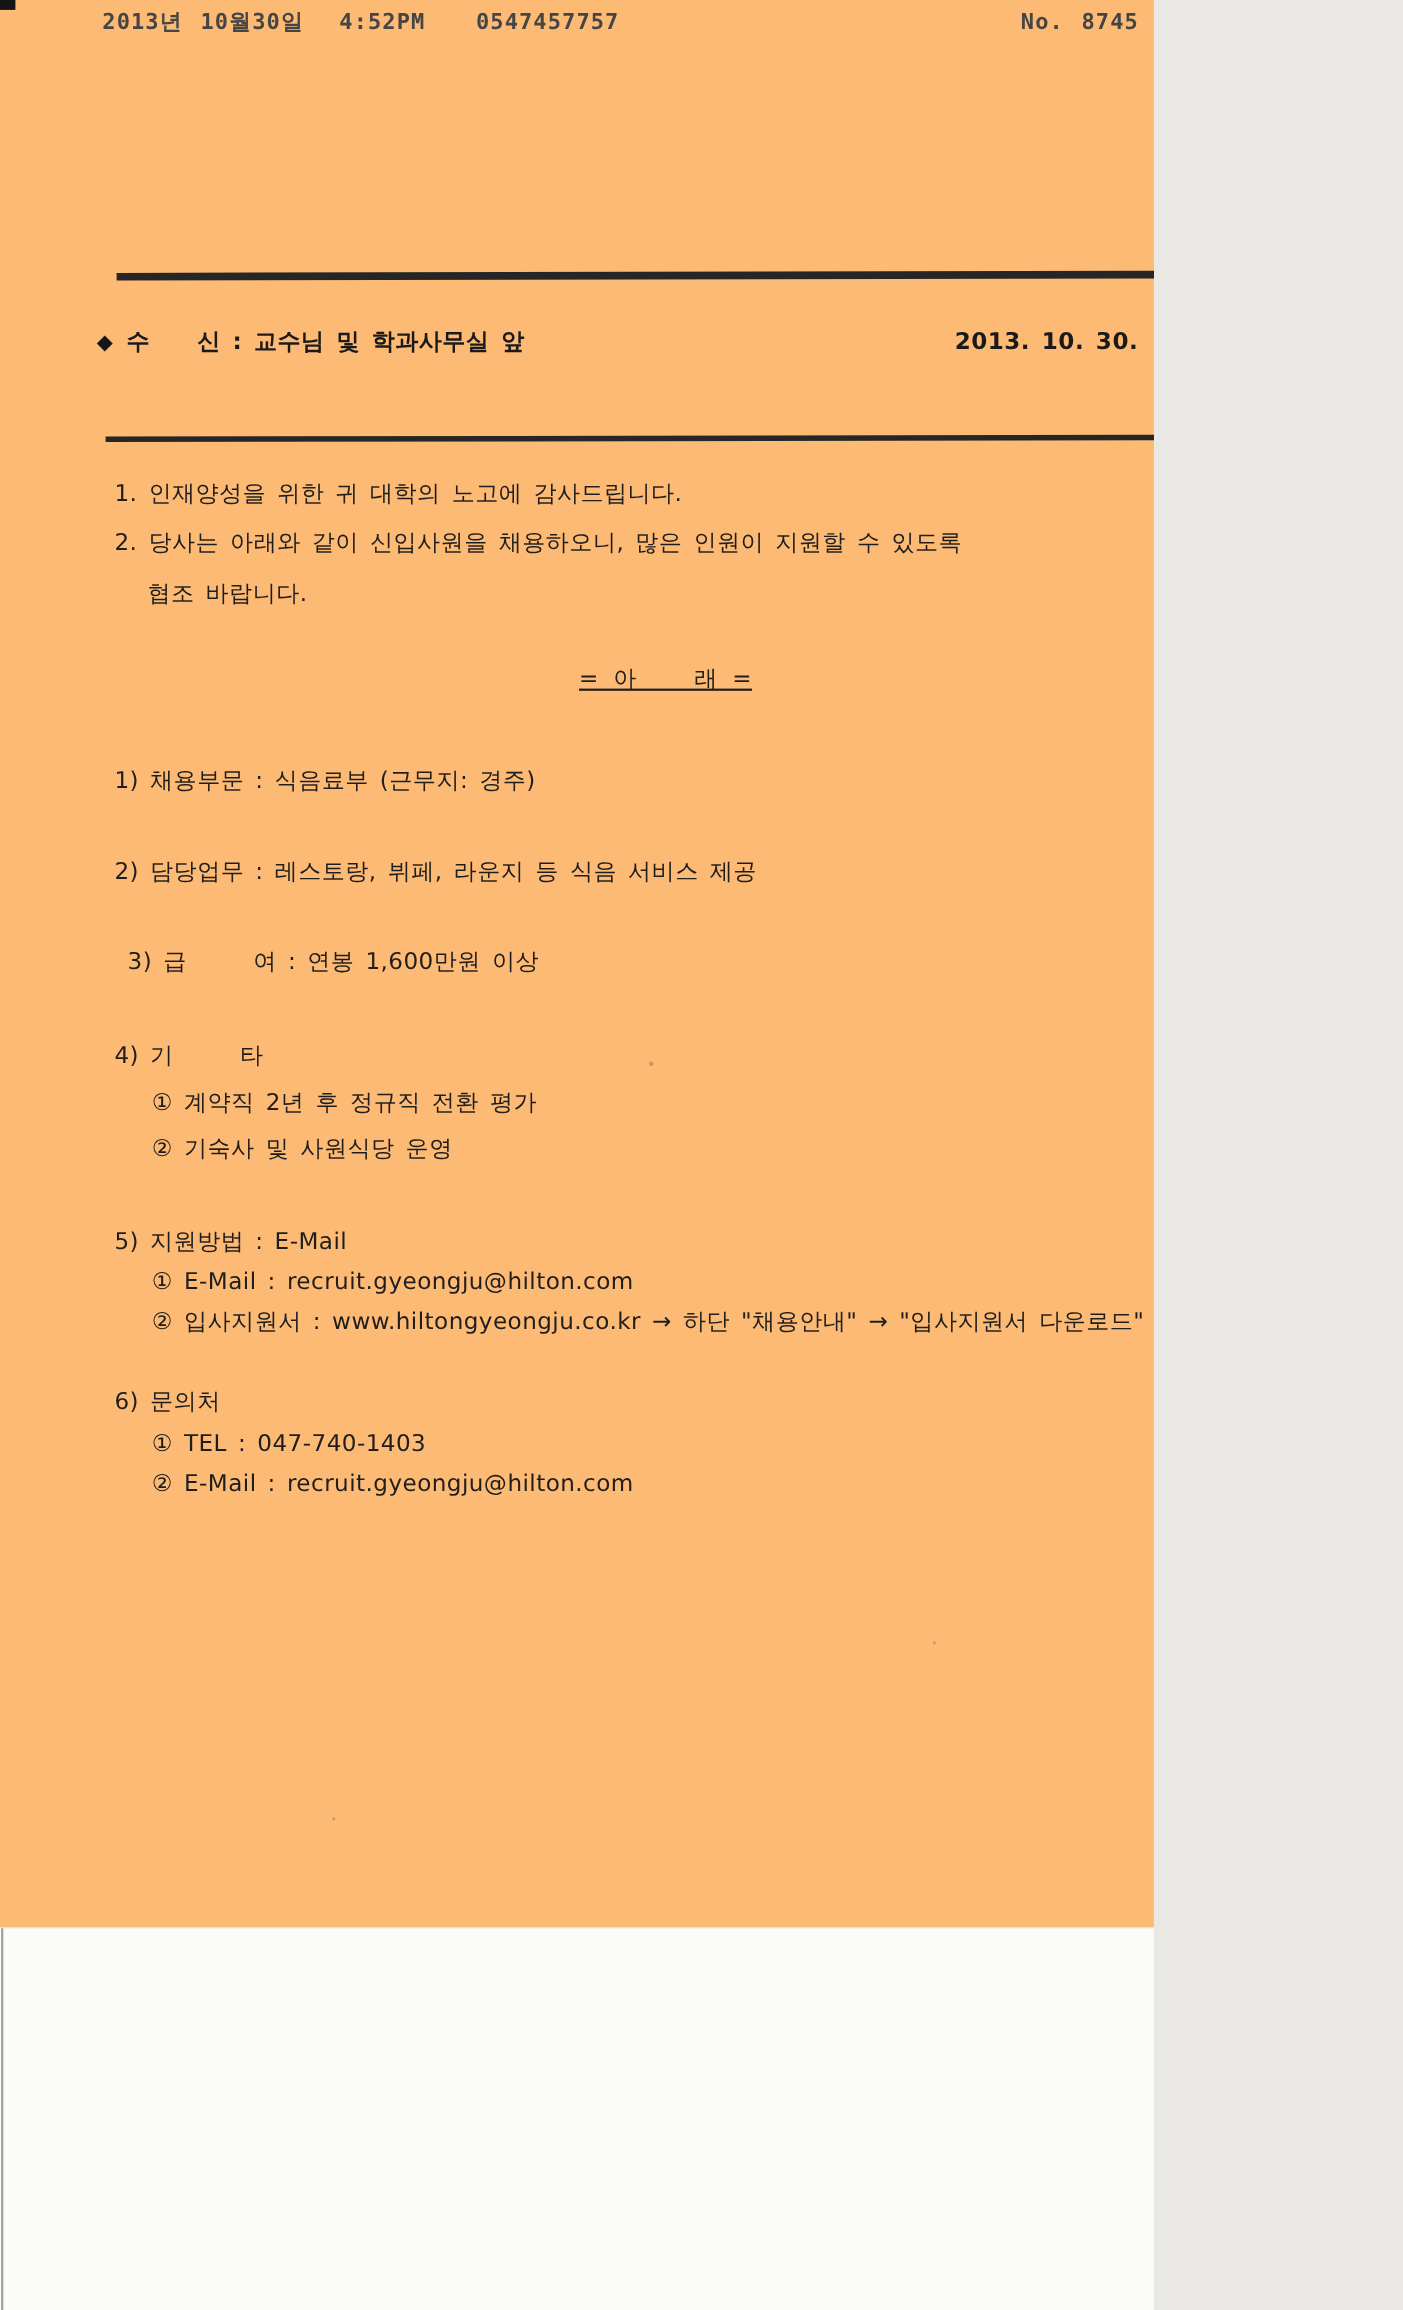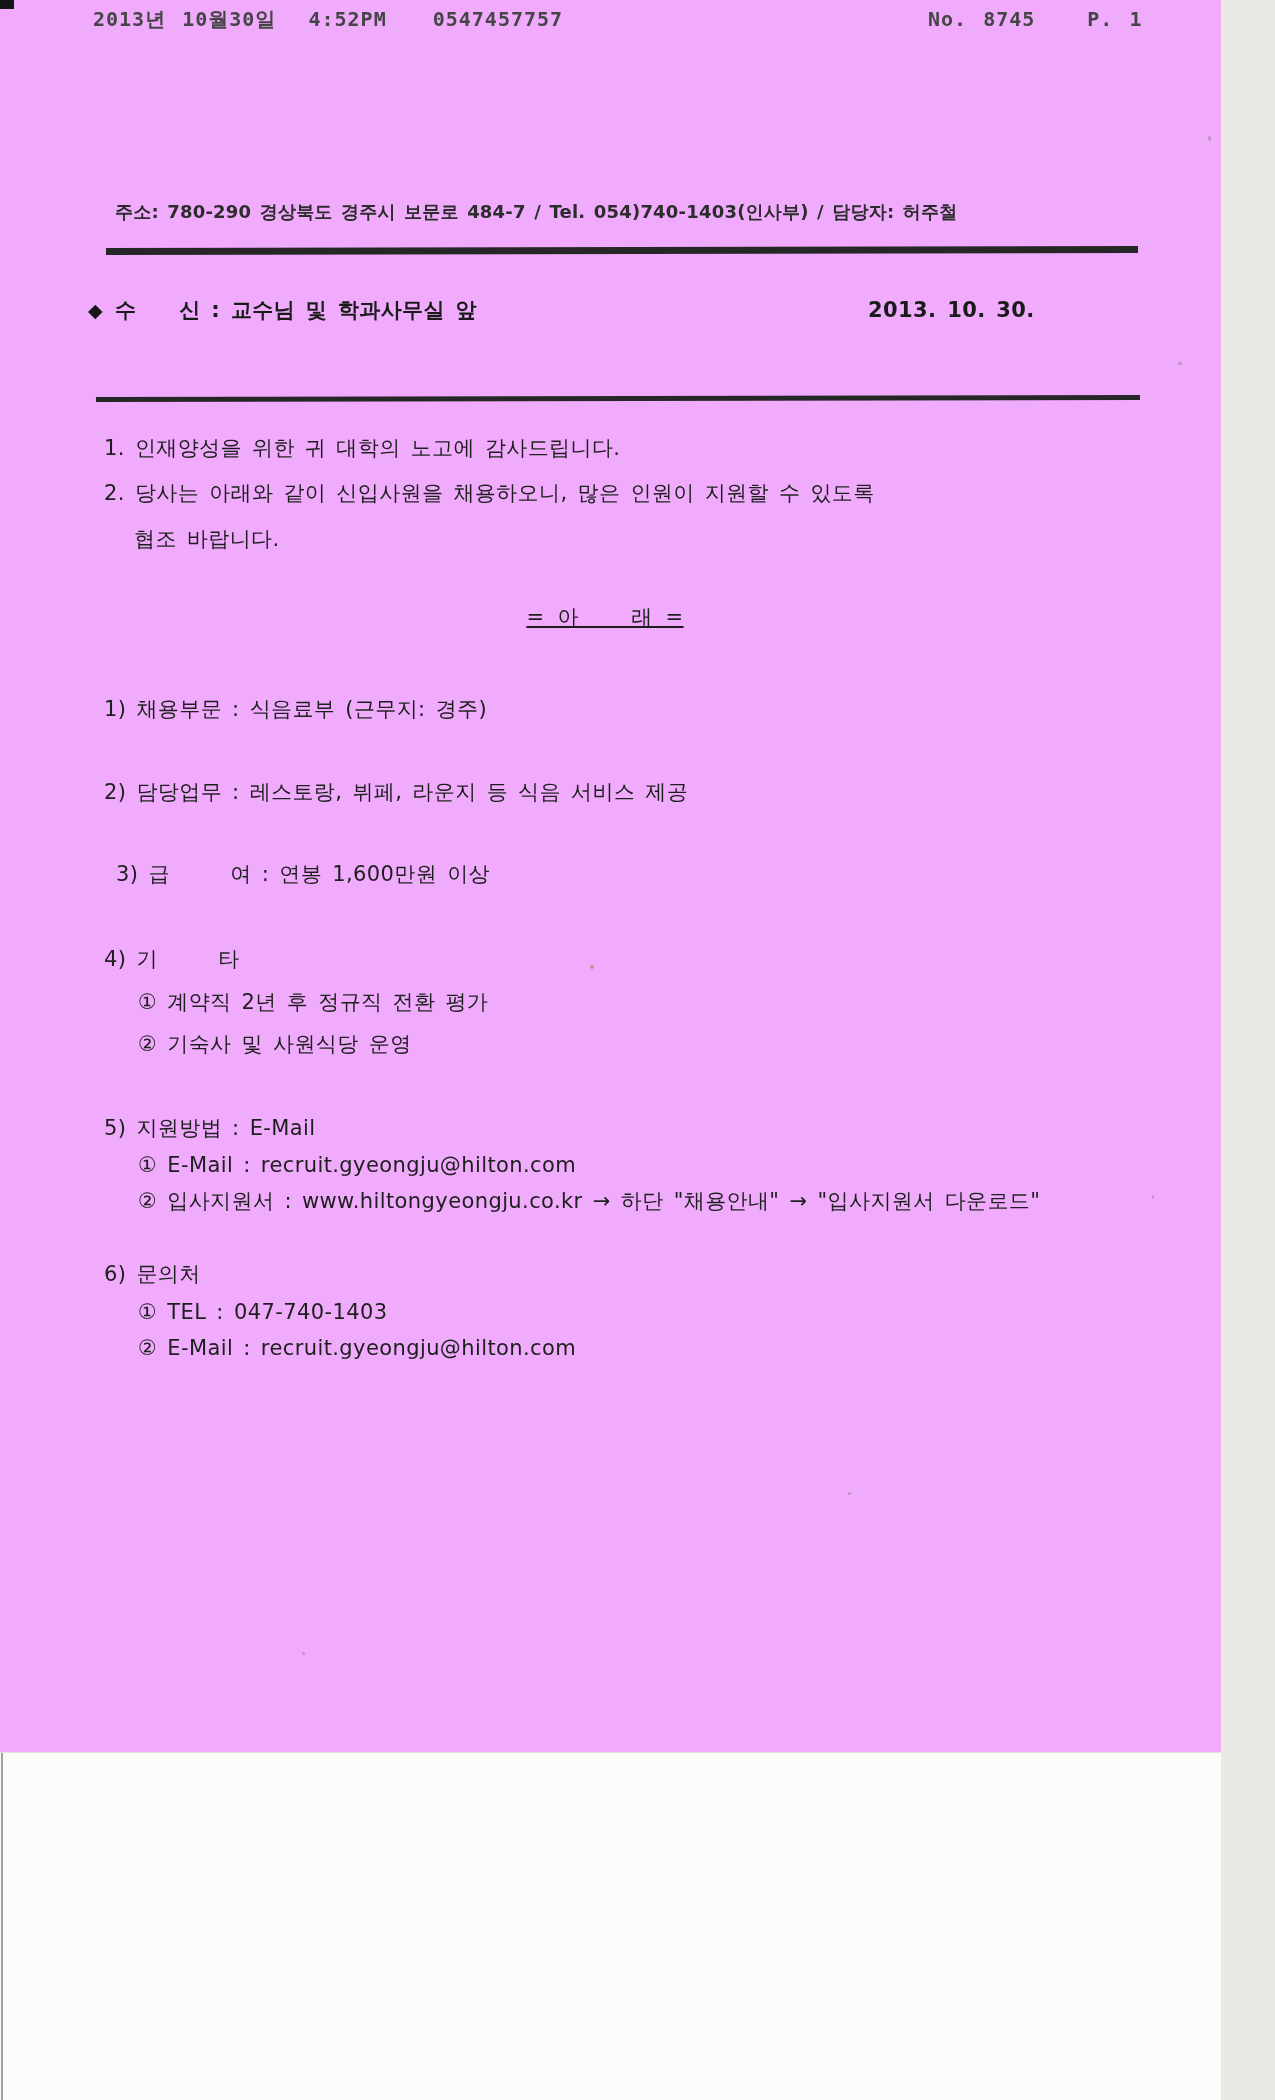--- a/index.html
+++ b/index.html
@@ -2,22 +2,22 @@
 <html><head>
 <meta charset="utf-8">
 <style>
   html,body{margin:0;padding:0;}
   body{
     width:1275px;height:2100px;
     font-family:"DejaVu Sans","Liberation Sans",sans-serif;
     background:#e9e8e4;
   }
   .page{
-    position:relative;width:1221px;height:2100px;overflow:hidden;
-    background:#f0abfc;
+    position:relative;width:1049px;height:2100px;overflow:hidden;
+    background:#fdba74;
   }
   
   .scan-lower{
     position:absolute;left:0;top:1752px;width:1275px;height:348px;
     background:#fbfbf9;border-top:1px solid #e3e1da;
   }
   .scan-edge-line{
     position:absolute;left:1px;top:1753px;width:2px;height:347px;
     background:#6f6f6f;opacity:.65;
   }
@@ -48,21 +48,20 @@
 
 <div class="page">
 
   <div class="scan-lower"></div>
   <div class="scan-edge-line"></div>
   <div class="corner-mark"></div>
 
   <div class="t faxfont" style="left:93px;top:7px;"><span>2013년 10월30일  4:52PM</span><span class="gapL">0547457757</span></div>
   <div class="t faxfont" style="left:928px;top:7px;"><span>No. 8745</span><span class="gapS">P. 1</span></div>
 
-  <div class="t addr" style="left:115px;top:201px;">주소: 780-290 경상북도 경주시 보문로 484-7 / Tel. 054)740-1403(인사부) / 담당자: 허주철</div>
   <div class="rule rule1"></div>
 
   <div class="t hline" style="left:88px;top:298px;text-align:right;"><span class="diamond">◆</span><span>수    신 : </span><span>교수님 및 학과사무실 앞</span></div>
   <div class="t hline" style="left:868px;top:298px;">2013. 10. 30.</div>
 
   <div class="rule rule2"></div>
 
   <div class="t" style="left:104px;top:436px;">1. 인재양성을 위한 귀 대학의 노고에 감사드립니다.</div>
   <div class="t" style="left:104px;top:481px;">2. 당사는 아래와 같이 신입사원을 채용하오니, 많은 인원이 지원할 수 있도록</div>
   <div class="t" style="left:134px;top:527px;">협조 바랍니다.</div>

